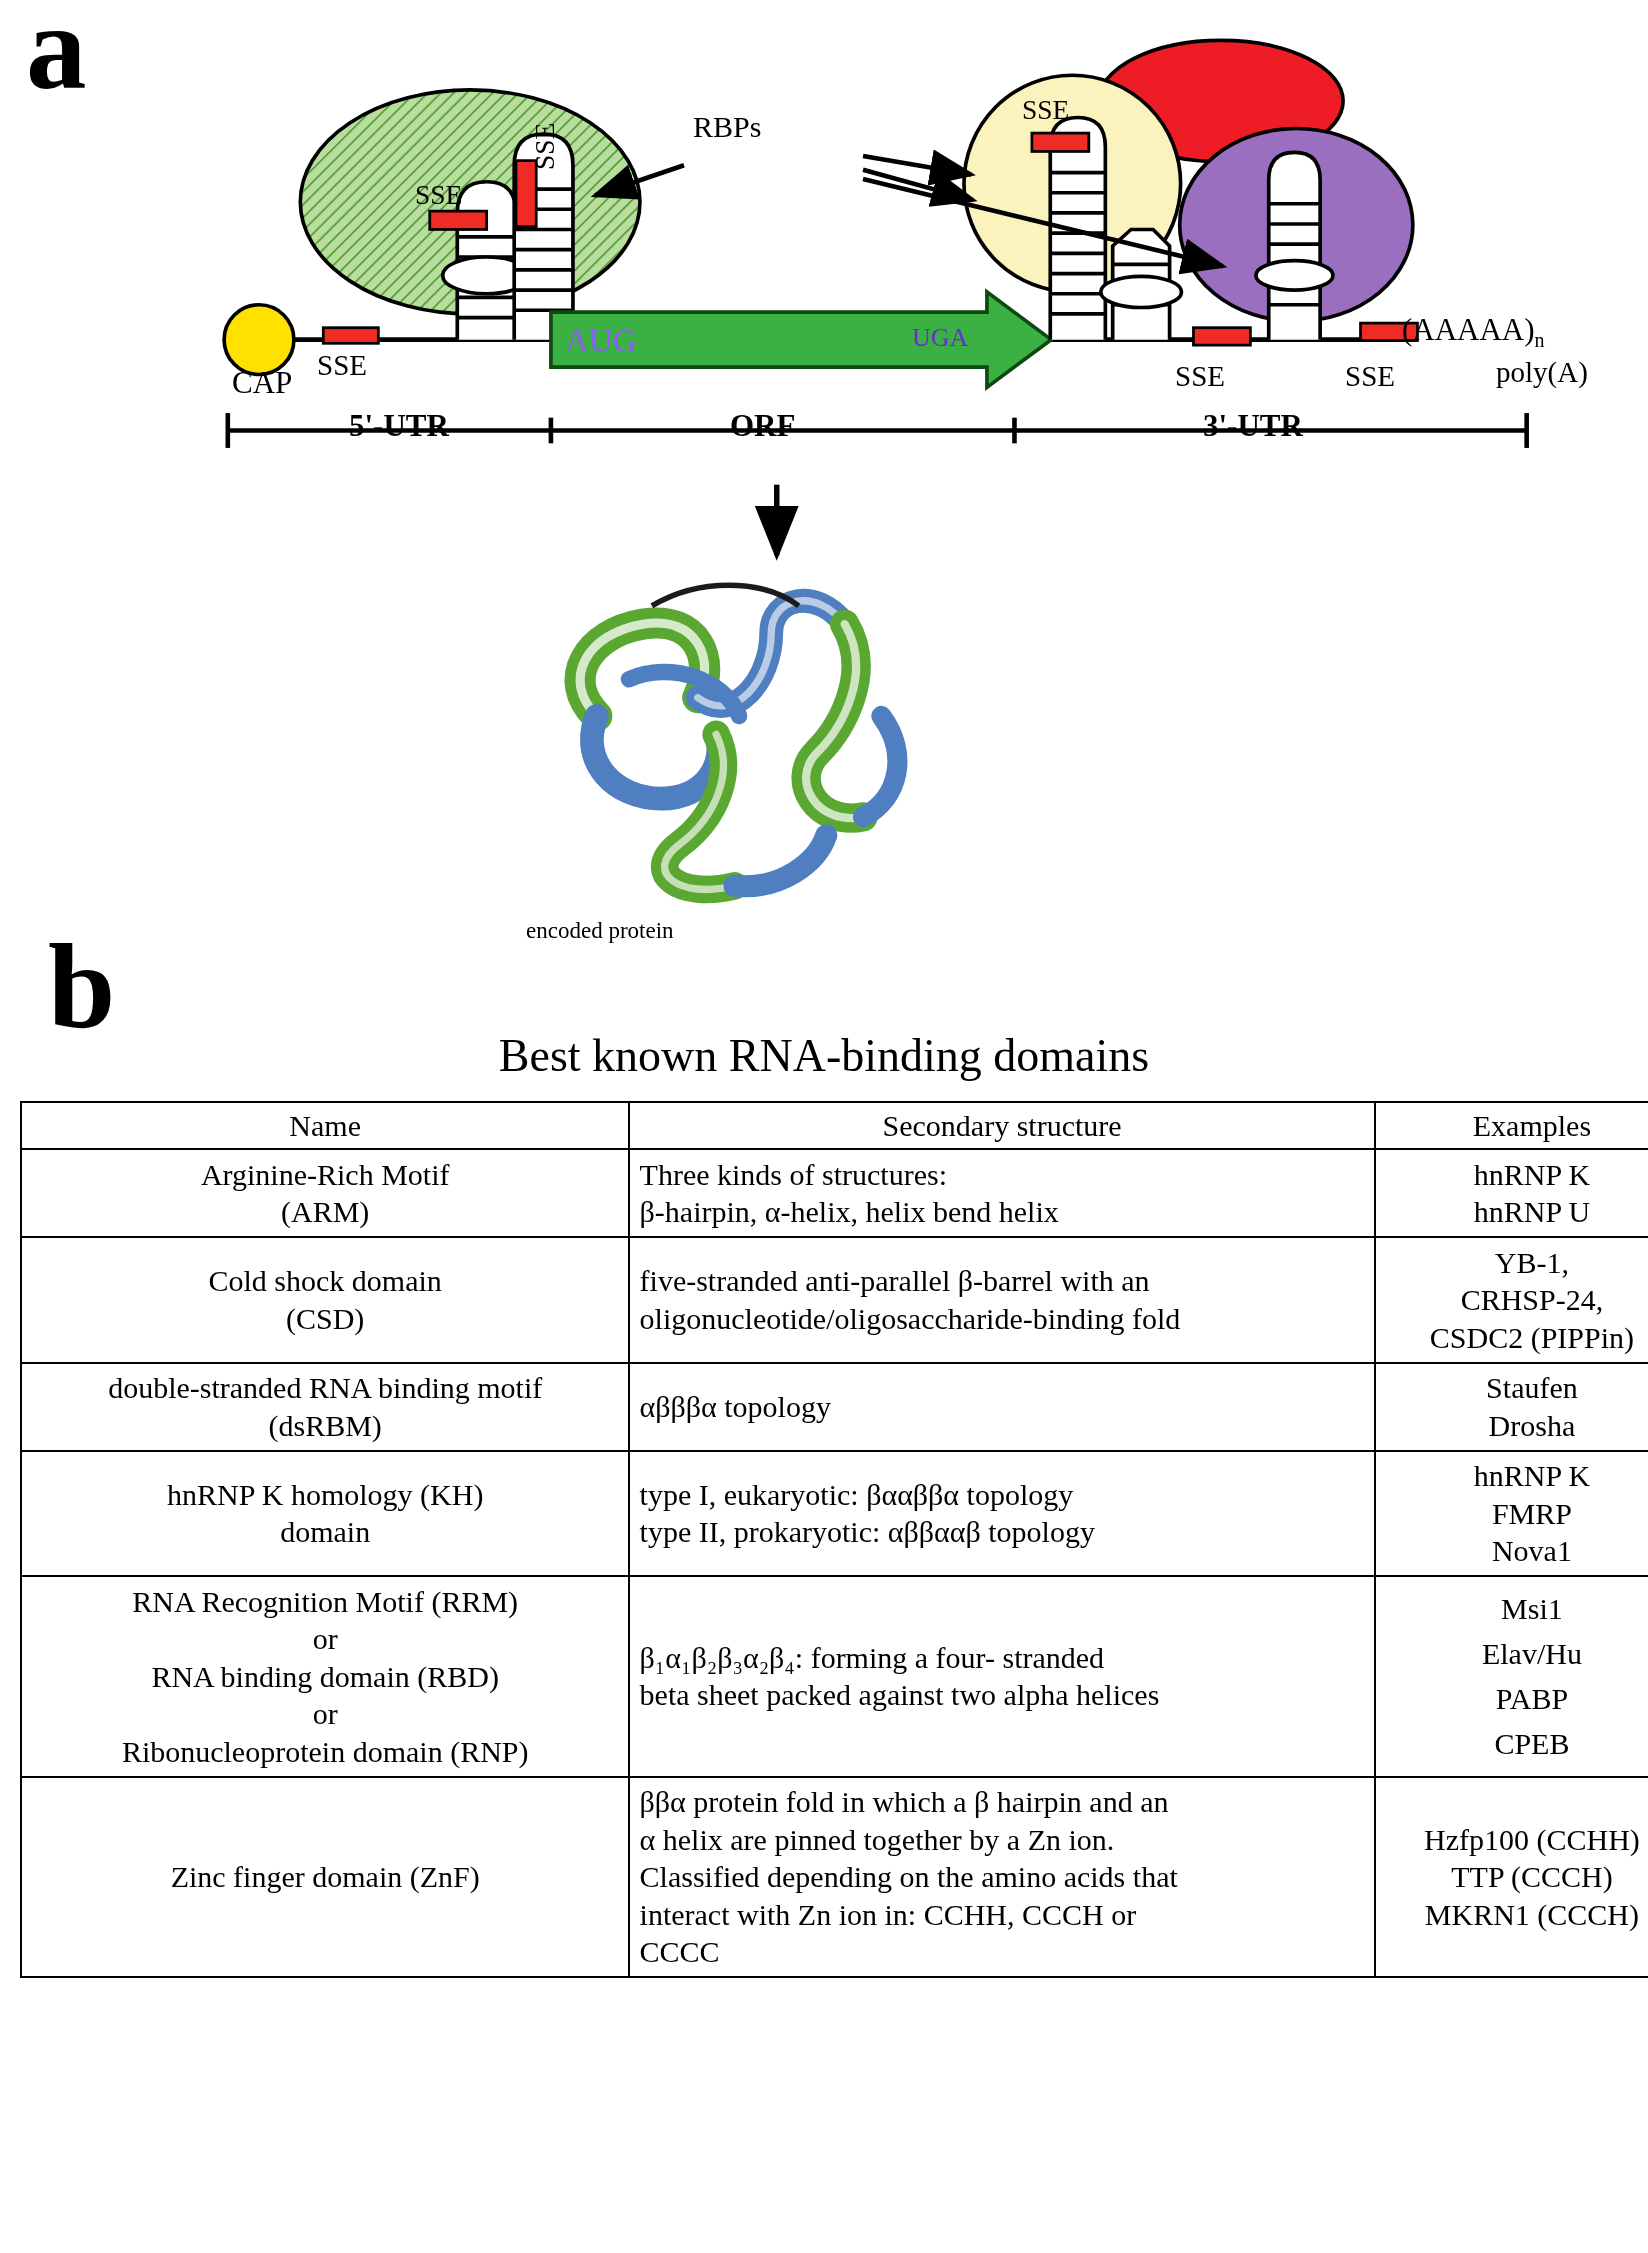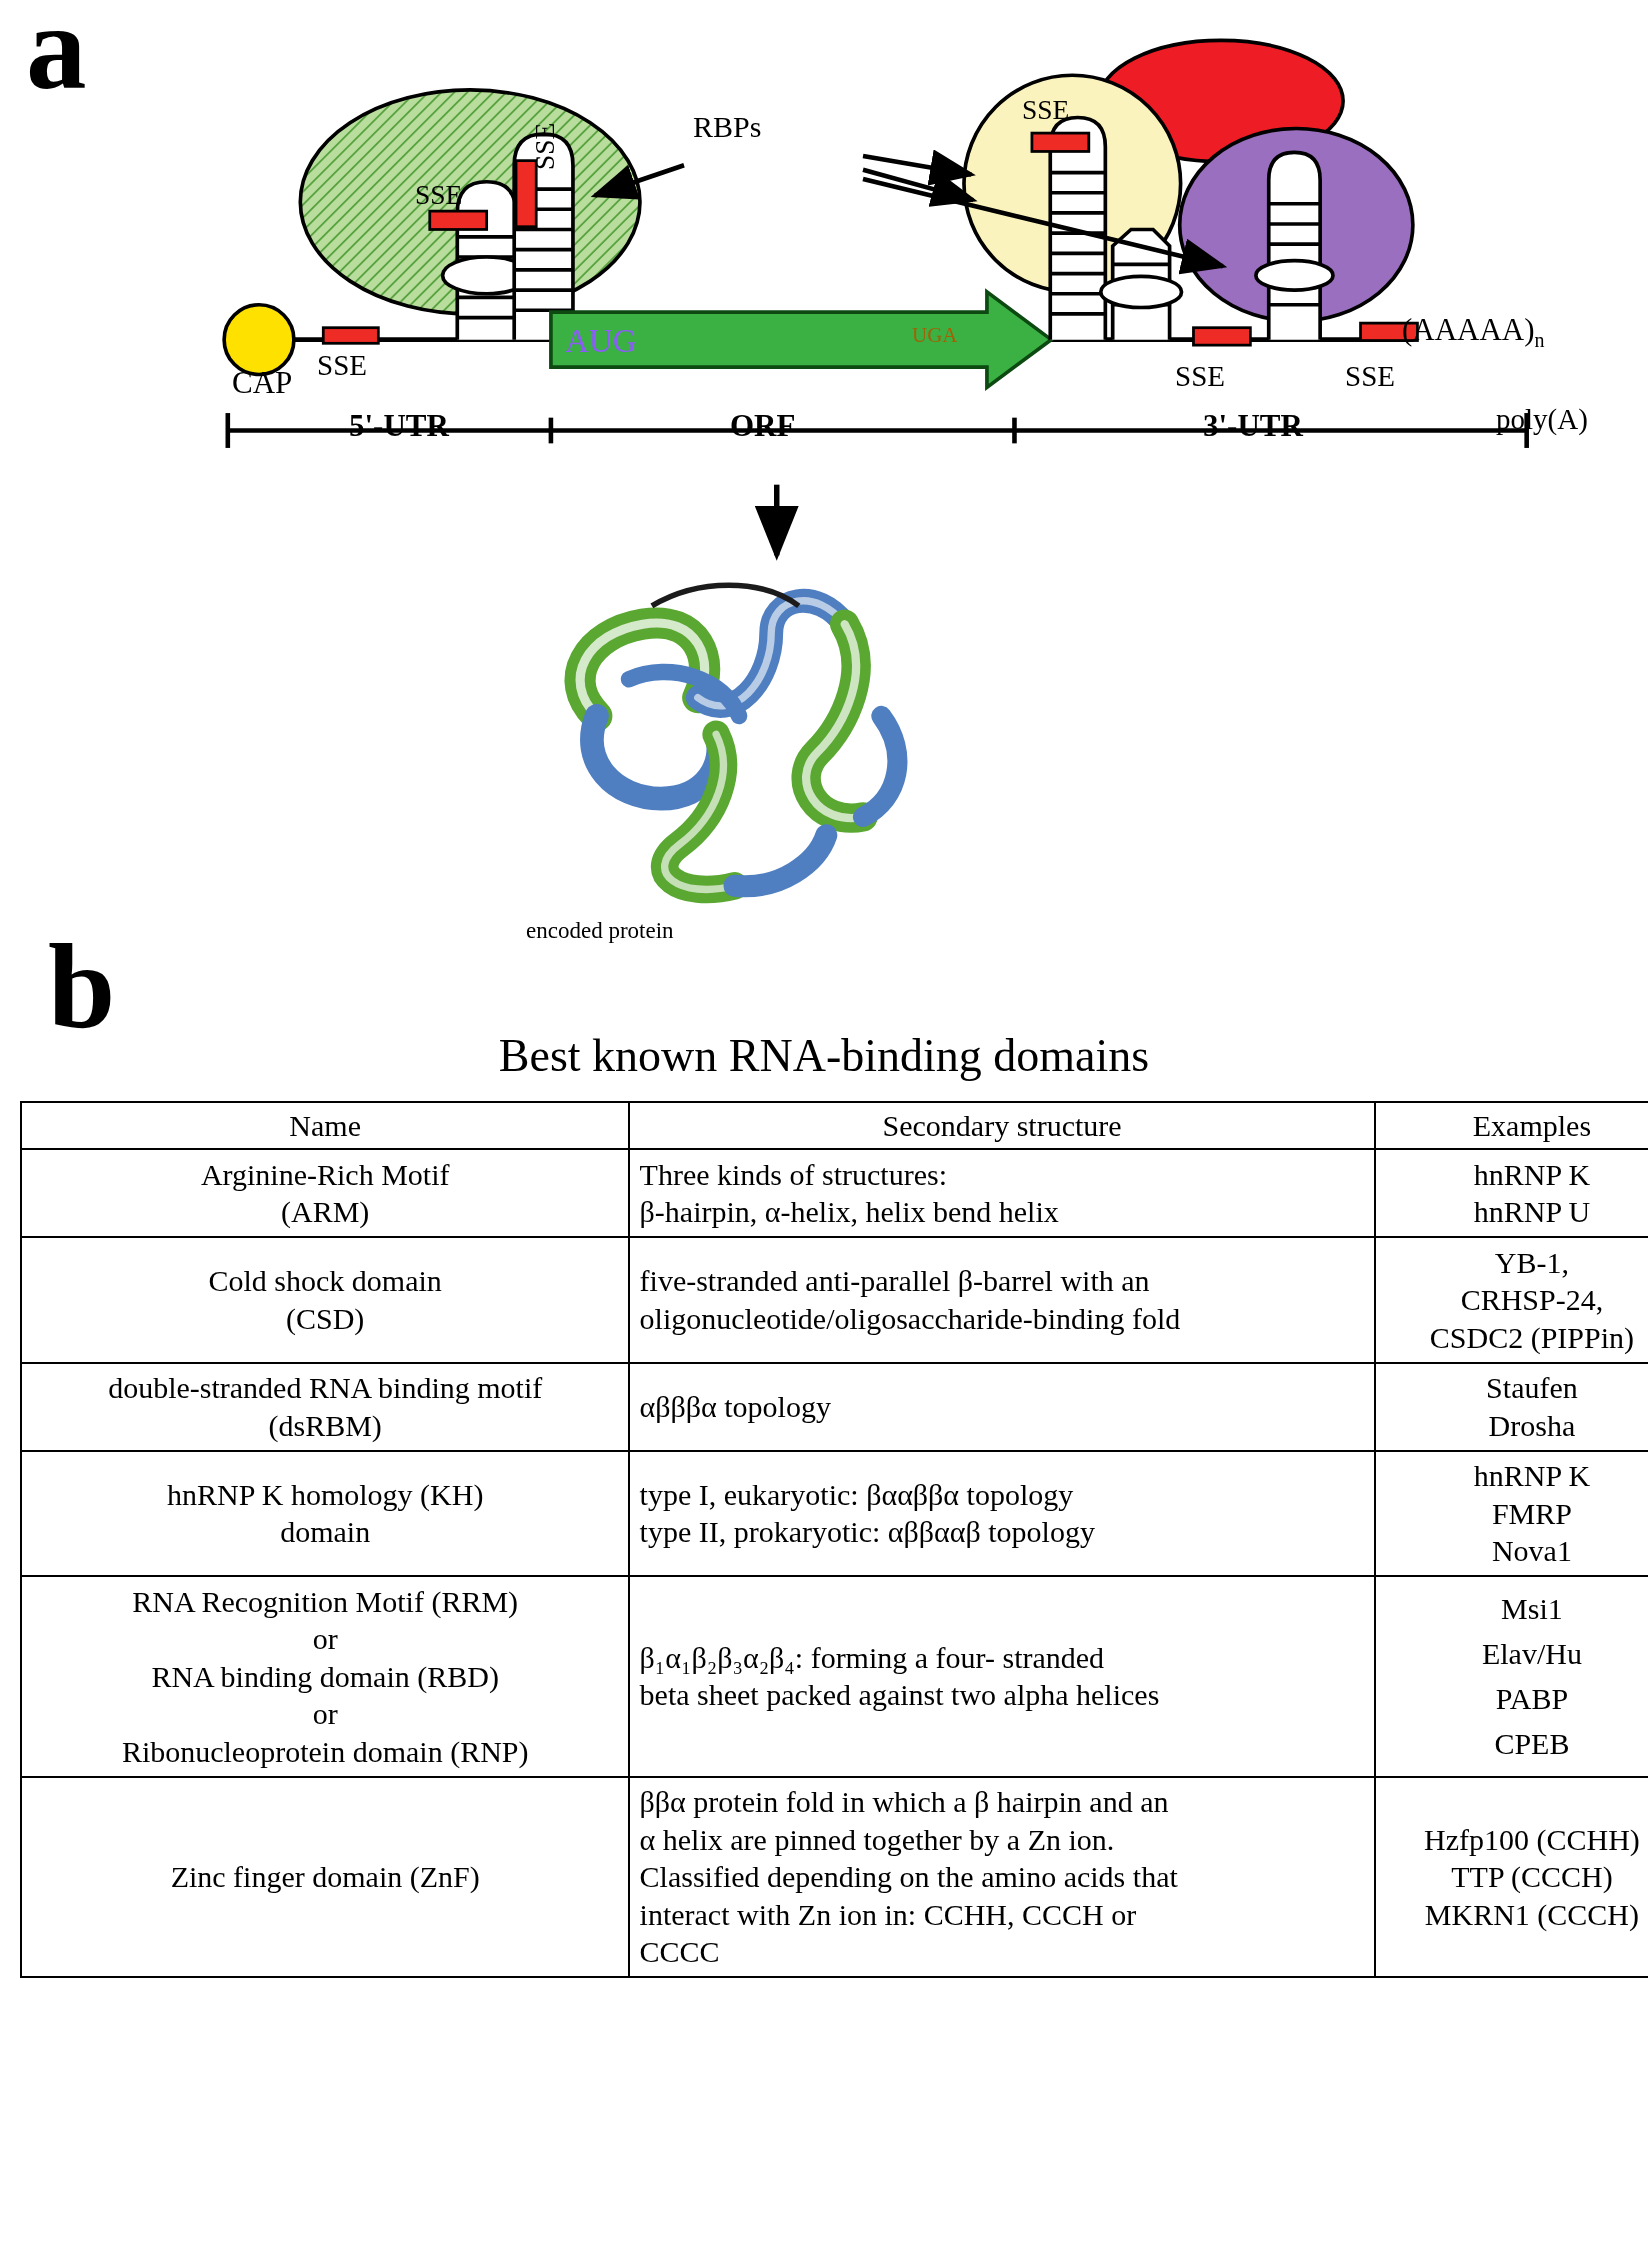--- a/index.html
+++ b/index.html
@@ -48,24 +48,24 @@
   #sse-left1 { font-size: 27.5px; left: 415px; top: 179px; }
   #sse-left2 {
     font-size: 27.5px; left: 529px; top: 170px;
     transform: rotate(-90deg); transform-origin: left top;
   }
   #sse-right-top { font-size: 27.5px; left: 1022px; top: 94px; }
   #sse-3utr-1 { font-size: 29px; left: 1175px; top: 360px; }
   #sse-3utr-2 { font-size: 29px; left: 1345px; top: 360px; }
   #polya-seq { font-size: 31px; left: 1402px; top: 312px; }
   #polya-seq sub { font-size: 20px; }
-  #polya-label { font-size: 29px; left: 1496px; top: 356px; margin-top: 47px; }
+  #polya-label { font-size: 29px; left: 1496px; top: 356px; }
 
   #aug-label { font-size: 33px; color: #8b5cf6; left: 565px; top: 323px; font-weight: 400;}
-  #uga-label { font-size: 21px; color: #a16207; left: 912px; top: 323px; }
+  #uga-label { font-size: 26px; color: #6d28d9; left: 912px; top: 323px; }
 
   .region-label {
     position: absolute;
     font-family: "Liberation Serif", serif;
     font-size: 31px;
     font-weight: 700;
   }
   #utr5-label { left: 349px; top: 408px; }
   #orf-label  { left: 730px; top: 408px; }
   #utr3-label { left: 1203px; top: 408px; }

